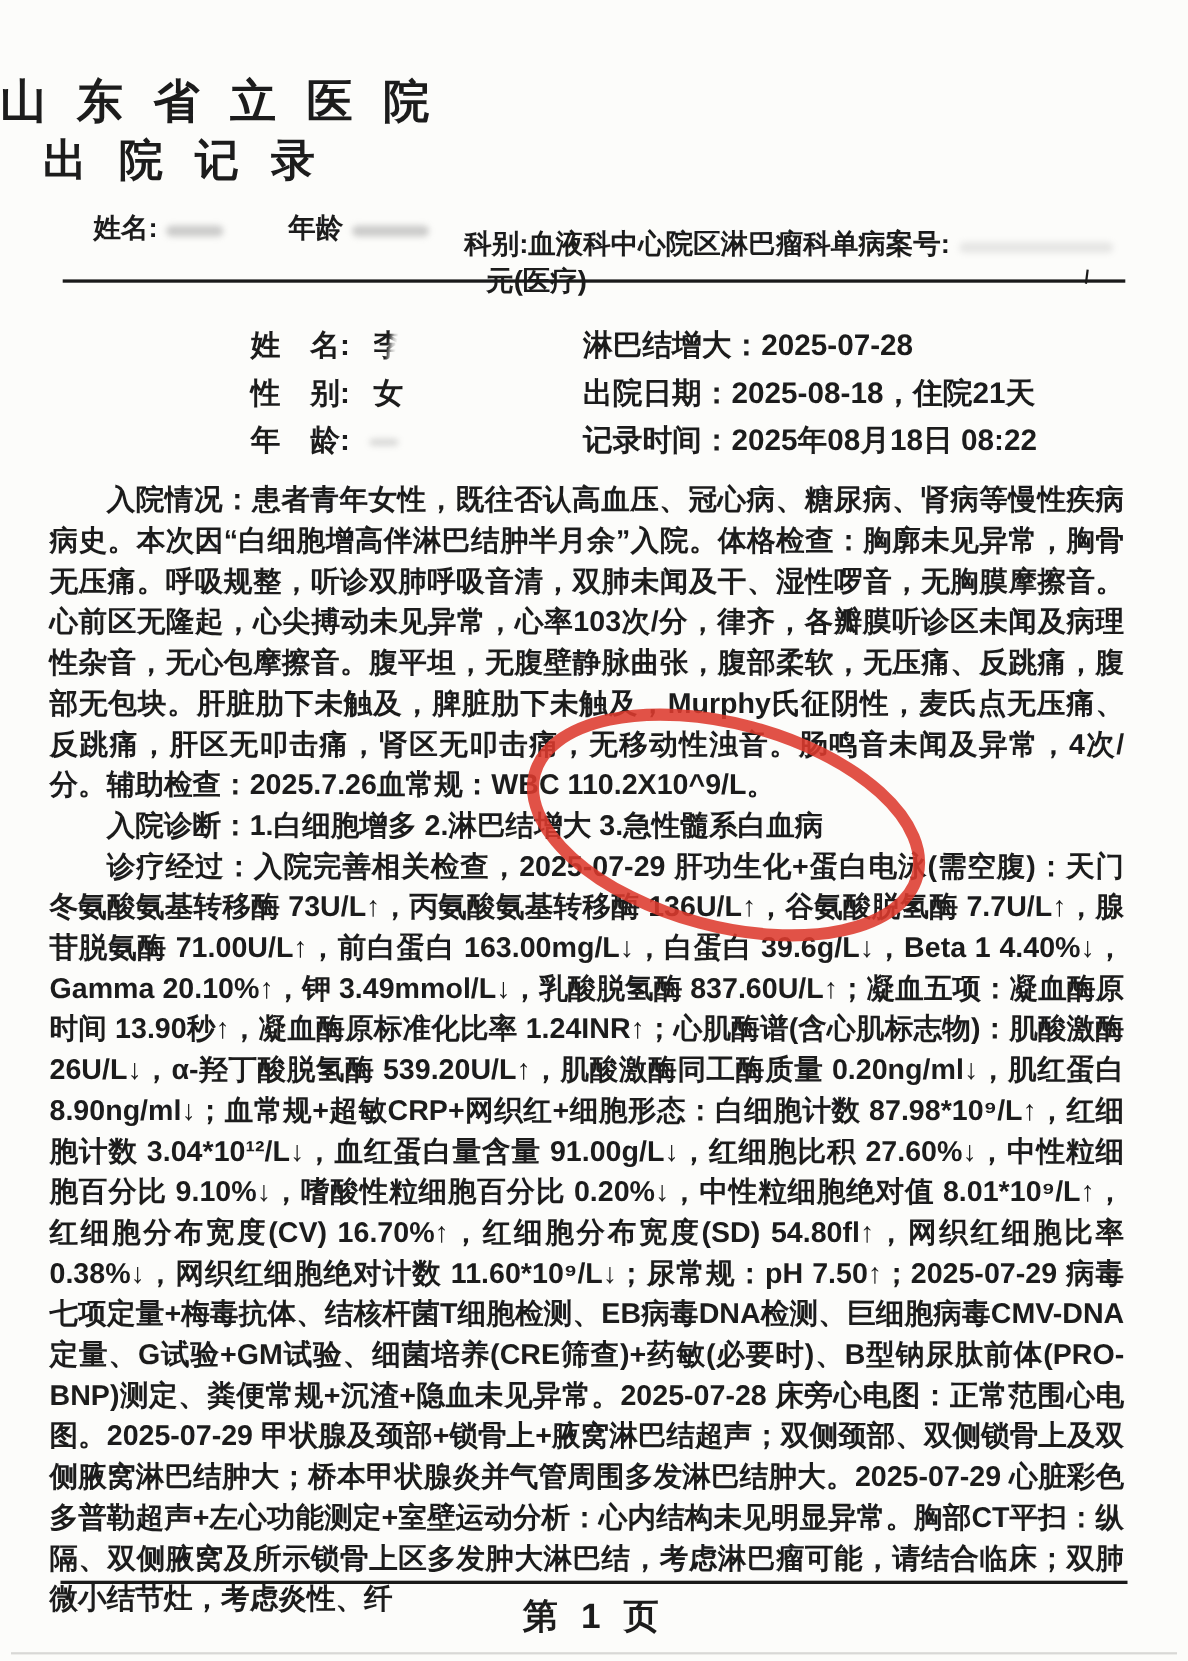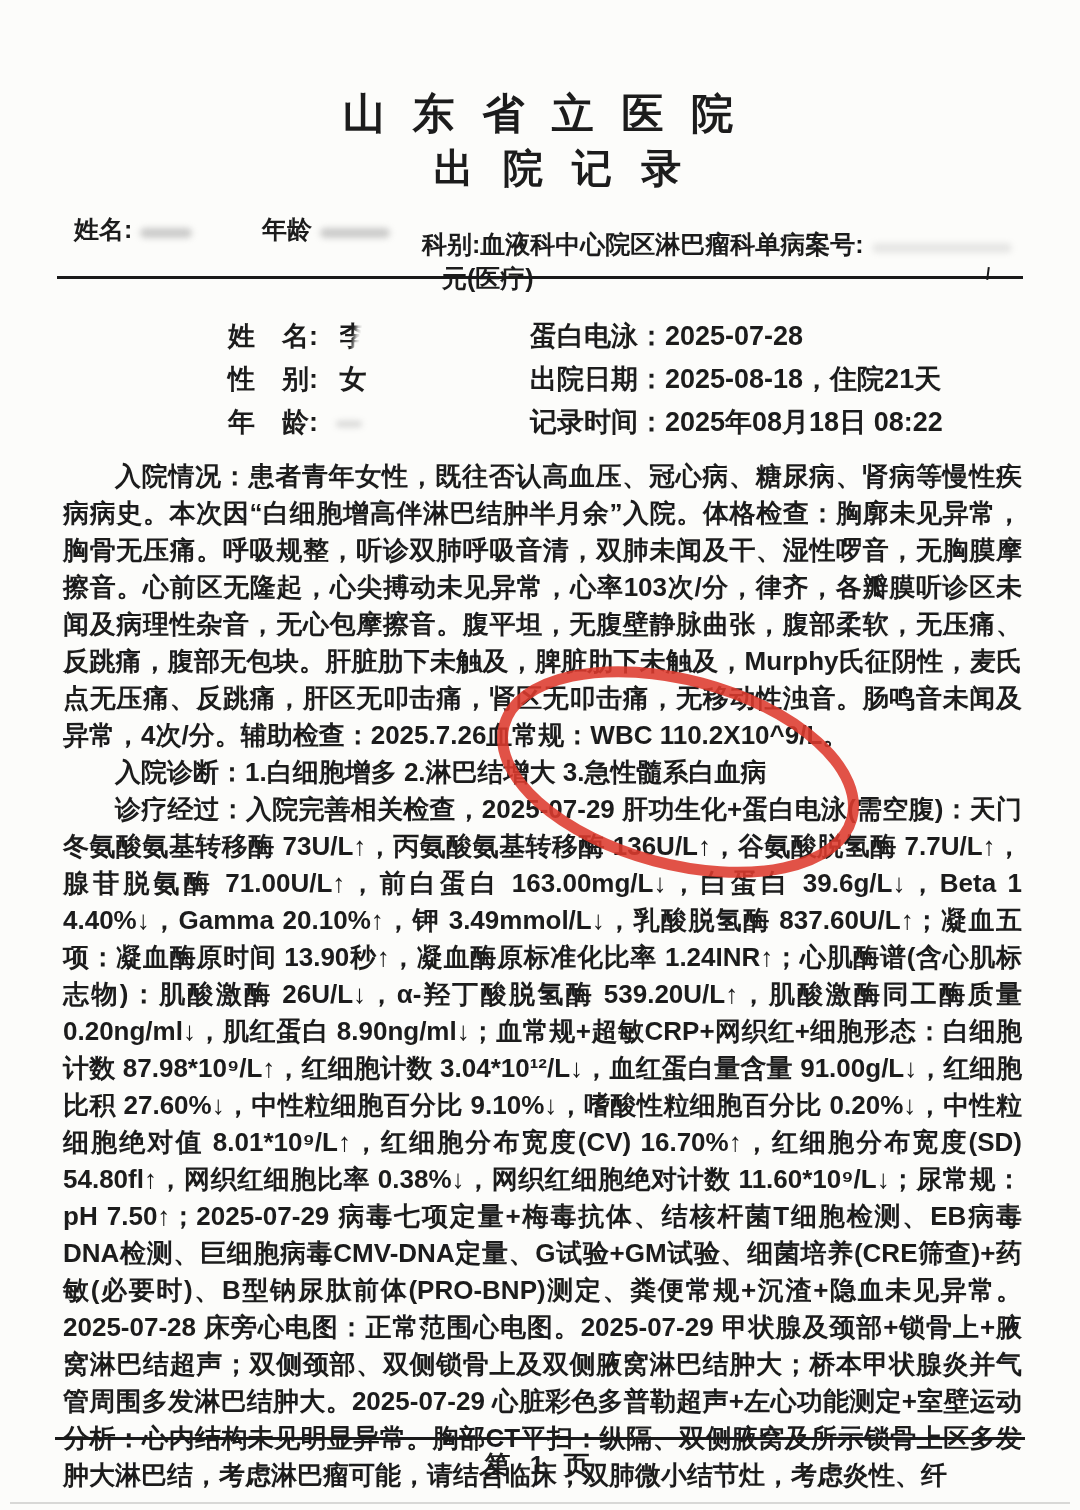--- a/index.html
+++ b/index.html
@@ -7,26 +7,26 @@
     position:relative;
     width:1080px;height:1510px;
     margin:0 auto;
     background:#fcfcfa;
     color:#1c1c1c;
     font-family:"Liberation Sans","DejaVu Sans",sans-serif;
     font-weight:bold;
     overflow:hidden;
   }
   
-  .title-block{padding-top:90px;text-align:center;}
+  .title-block{padding-top:68px;text-align:left;}
   .h1{font-size:42px;line-height:48px;letter-spacing:4px;word-spacing:8px;}
   .h2{font-size:40px;line-height:48px;margin-top:6px;letter-spacing:4px;word-spacing:10px;margin-left:39px;}
   
   .meta{position:relative;height:66px;margin-top:18px;font-size:25px;line-height:34px;}
-  .m-name{position:absolute;left:74px;top:2px;}
+  .m-name{position:absolute;left:85px;top:2px;}
   .m-age{position:absolute;left:262px;top:2px;text-align:center;}
   .m-dept{position:absolute;left:422px;top:17px;}
   .m-dept .line2{padding-left:20px;}
   .smudge{display:inline-block;height:10px;border-radius:6px;background:#9a9a9a;
           filter:blur(3px);opacity:.5;margin-left:8px;vertical-align:baseline;}
   .smudge.w52{width:52px;}
   .smudge.w70{width:70px;}
   .smudge.w140{width:140px;opacity:.22;}
   .smudge.dot{width:26px;height:6px;opacity:.4;margin-left:18px;vertical-align:middle;}
   
@@ -37,29 +37,29 @@
   .p-row{position:relative;height:43px;line-height:43px;}
   .p-left{position:absolute;left:228px;white-space:nowrap;}
   .p-left .val{margin-left:14px;}
   .p-right{position:absolute;left:530px;white-space:nowrap;}
   .fade-right{
     filter:blur(.6px);
     -webkit-mask-image:linear-gradient(100deg,#000 45%,rgba(0,0,0,.25) 60%,transparent 72%);
     mask-image:linear-gradient(100deg,#000 45%,rgba(0,0,0,.25) 60%,transparent 72%);
   }
   
-  main{margin:14px 58px 0 63px;}
+  main{margin:14px 58px 0 45px;}
   .body-p{font-size:26px;line-height:37px;margin:0;text-align:justify;text-indent:2em;}
   .diag-wrap{position:relative;}
   .circle-svg{position:absolute;left:400px;top:-112px;width:430px;height:260px;
               pointer-events:none;overflow:visible;z-index:3;}
   
   .footer{position:absolute;left:0;right:0;top:1437px;}
   .footer-rule{height:3px;background:#1a1a1a;margin:0 55px;}
-  .footer-label{text-align:center;font-size:26px;margin-top:8px;letter-spacing:6px;}
+  .footer-label{text-align:center;font-size:32px;margin-top:8px;letter-spacing:6px;}
   .scan-edge{position:absolute;bottom:6px;left:10px;right:10px;height:2px;background:#c9c9c6;opacity:.7;}
 </style>
 </head>
 <body>
 
 <div class="page">
 
   <div class="title-block">
     <div class="h1">山 东 省 立 医 院</div>
     <div class="h2">出 院 记 录</div>
@@ -83,21 +83,21 @@
       <span class="tick"></span>
     </div>
 
   <div class="patient">
     <div class="p-row">
       <span class="p-left">
         <span>姓　名:</span>
         <span class="val fade-right">李</span>
       </span>
       <span class="p-right">
-        <span>蛋白电泳：</span><span>2025-07-28</span>
+        <span>淋巴结增大：</span><span>2025-07-28</span>
       </span>
     </div>
     <div class="p-row">
       <span class="p-left">
         <span>性　别:</span>
         <span class="val">女</span>
       </span>
       <span class="p-right">
         <span>出院日期：</span><span>2025-08-18，住院21天</span>
       </span>

